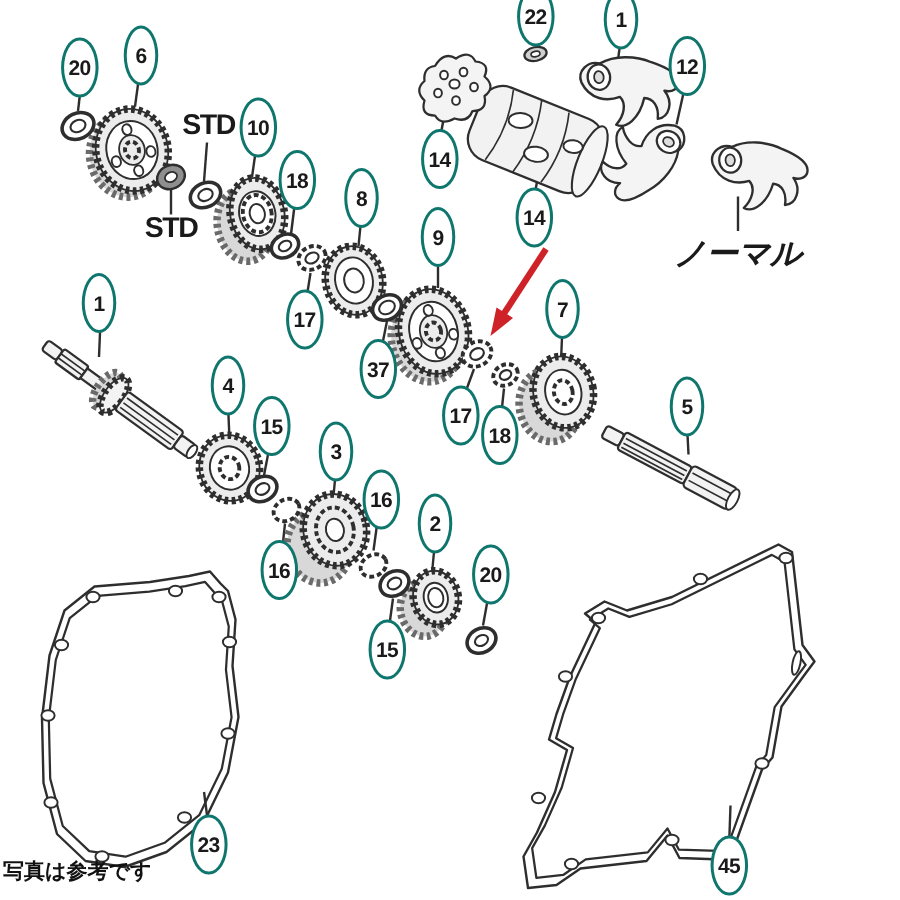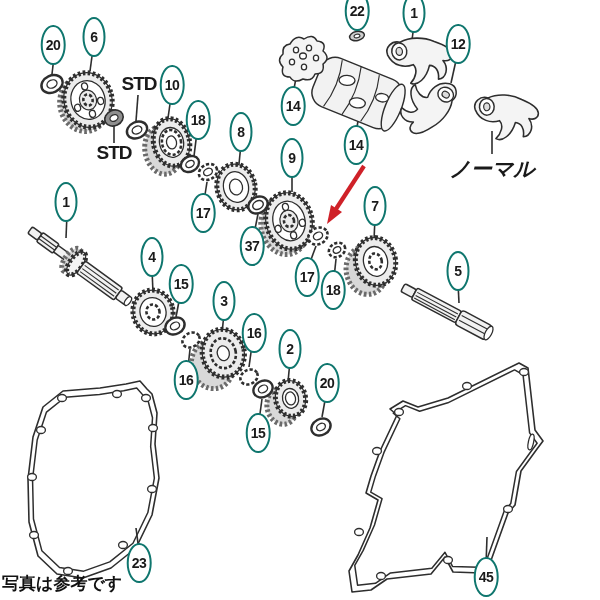--- a/index.html
+++ b/index.html
@@ -7,21 +7,21 @@
   .stage{position:relative;width:600px;height:600px;background:#fff;}
   .stage svg{position:absolute;left:0;top:0;}
   .callout{position:absolute;transform:translate(-50%,-50%);display:flex;align-items:center;
     justify-content:center;height:40px;min-width:23px;padding:0 3px;box-sizing:border-box;
     border:2px solid #0f766e;border-radius:50%;background:#fff;color:#1a1a1a;
     font-weight:700;font-size:14px;line-height:1;letter-spacing:-0.5px;}
   .std-label{position:absolute;transform:translate(-50%,-50%);font-weight:700;font-size:19px;
     letter-spacing:-1px;color:#1a1a1a;white-space:nowrap;}
   .jp-label{position:absolute;transform:translate(-50%,-50%);font-weight:600;font-size:21px;
     color:#1a1a1a;white-space:nowrap;font-style:italic;}
-  .caption{position:absolute;left:2px;top:572px;font-weight:600;font-size:17px;color:#111;
+  .caption{position:absolute;left:2px;top:572px;font-weight:600;font-size:14px;color:#111;
     white-space:nowrap;}
   
   .ln{stroke:#2e2e2e;stroke-width:1.6;fill:none;}
   .part{fill:#f2f2f2;stroke:#2e2e2e;stroke-width:1.5;}
   .gbody{fill:#ececec;stroke:#2e2e2e;stroke-width:1.2;}
   .teeth{fill:none;stroke:#2e2e2e;stroke-width:5;stroke-dasharray:2.6 2.3;}
   .teethback{fill:#d8d8d8;stroke:#6a6a6a;stroke-width:5;stroke-dasharray:2.6 2.3;}
   .wash{fill:#fff;stroke:#2e2e2e;stroke-width:2.4;}
   .washin{fill:#fff;stroke:#2e2e2e;stroke-width:1.4;}
   .clip{fill:none;stroke:#2e2e2e;stroke-width:2.6;stroke-dasharray:3.2 2;}

